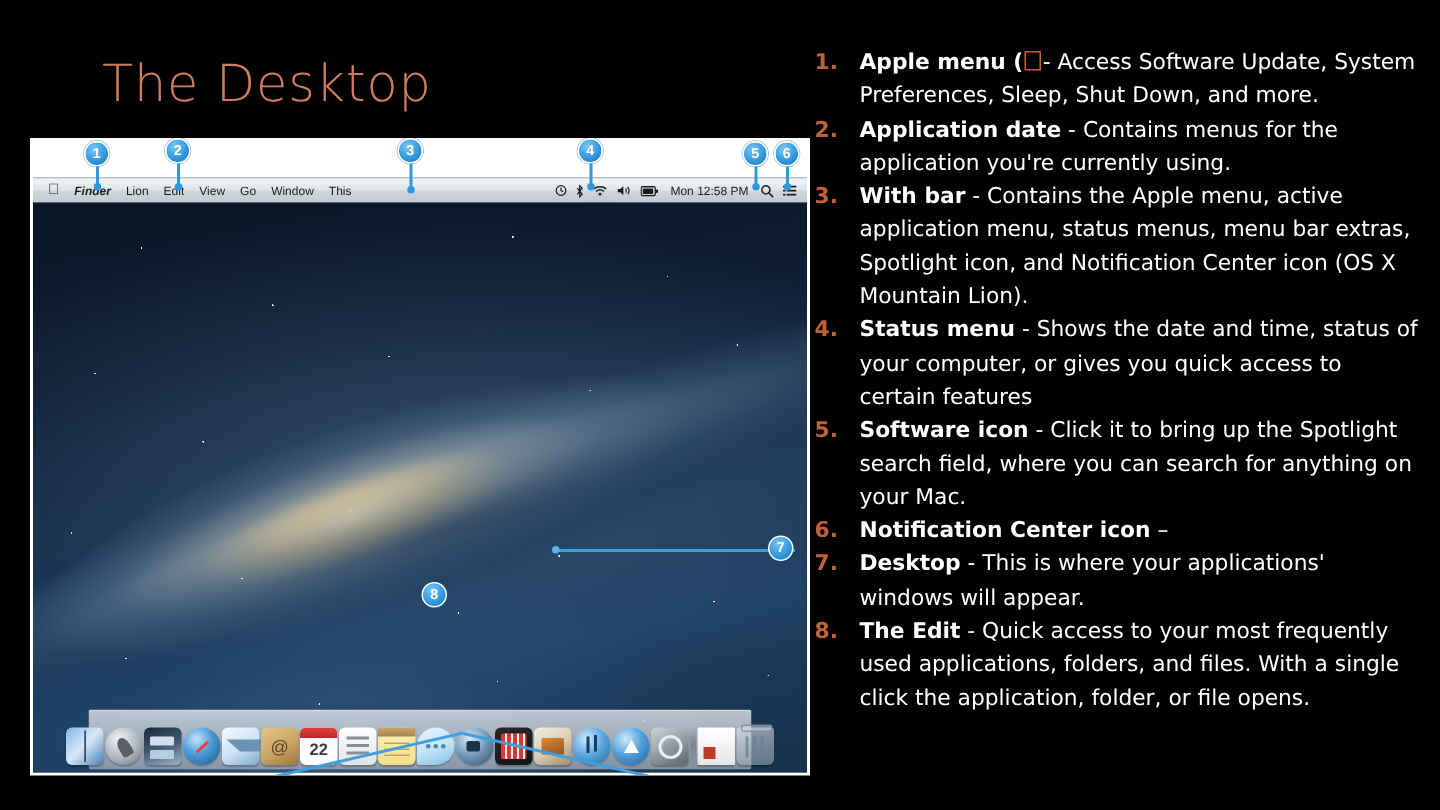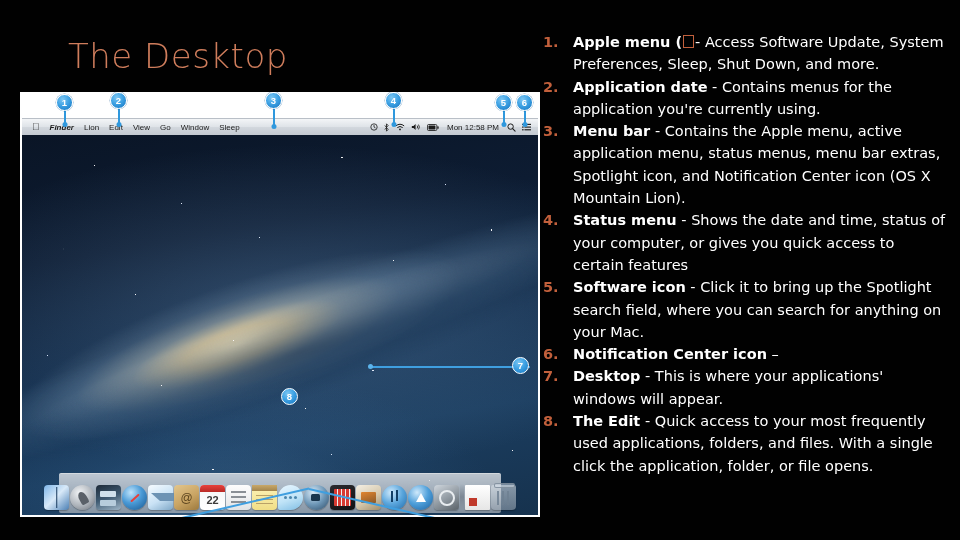--- a/index.html
+++ b/index.html
@@ -325,21 +325,21 @@
     <div id="shot-top"></div>
 
     <div id="menubar">
       <span class="mb-apple"></span>
       <span class="mb-item bold">Finder</span>
       <span class="mb-item">Lion</span>
       <span class="mb-item">Edit</span>
       <span class="mb-item">View</span>
       <span class="mb-item">Go</span>
       <span class="mb-item">Window</span>
-      <span class="mb-item">Sleep</span>
+      <span class="mb-item">This</span>
       <span class="mb-spacer"></span>
       <span class="mb-status">
         <svg width="8" height="8" viewBox="0 0 10 10">
             <circle cx="5" cy="5" r="4" fill="none" stroke="#1b1b1b" stroke-width="1"></circle>
             <path d="M5 2.4V5l1.8 1.1" fill="none" stroke="#1b1b1b" stroke-width="1"></path>
           </svg>
       </span>
       <span class="mb-status">
         <svg width="5" height="9" viewBox="0 0 6 11">
             <path d="M1 3l4 5-2 2V1l2 2-4 5" fill="none" stroke="#1b1b1b" stroke-width="1"></path>
@@ -443,21 +443,21 @@
       <div class="li">
         <div class="li-num">1.</div>
         <div class="li-body"><span class="term">Apple menu (</span><span class="tofu"></span><span>- Access Software Update, System Preferences, Sleep, Shut Down, and more.</span></div>
       </div>
       <div class="li">
         <div class="li-num">2.</div>
         <div class="li-body"><span class="term">Application date</span><span> - Contains menus for the application you're currently using.</span></div>
       </div>
       <div class="li">
         <div class="li-num">3.</div>
-        <div class="li-body"><span class="term">Menu bar</span><span> - Contains the Apple menu, active application menu, status menus, menu bar extras, Spotlight icon, and Notification Center icon (OS X Mountain Lion).</span></div>
+        <div class="li-body"><span class="term">With bar</span><span> - Contains the Apple menu, active application menu, status menus, menu bar extras, Spotlight icon, and Notification Center icon (OS X Mountain Lion).</span></div>
       </div>
       <div class="li">
         <div class="li-num">4.</div>
         <div class="li-body"><span class="term">Status menu</span><span> - Shows the date and time, status of your computer, or gives you quick access to certain features</span></div>
       </div>
       <div class="li">
         <div class="li-num">5.</div>
         <div class="li-body"><span class="term">Software icon</span><span> - Click it to bring up the Spotlight search field, where you can search for anything on your Mac.</span></div>
       </div>
       <div class="li">

